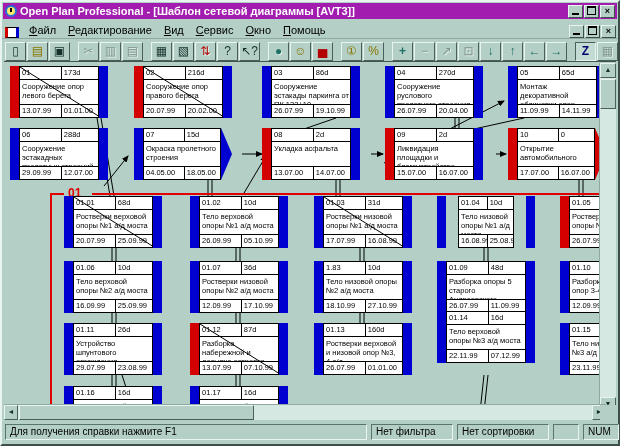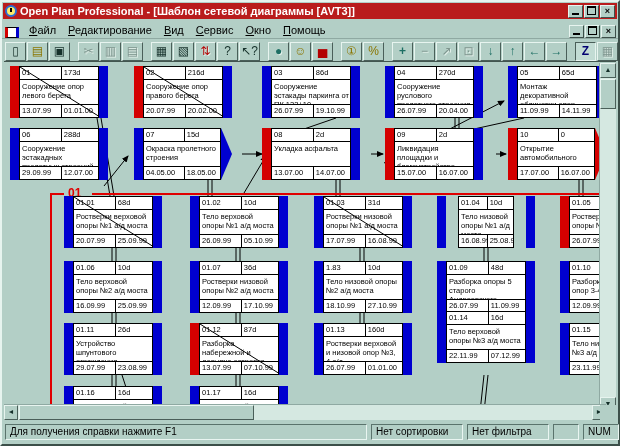--- a/index.html
+++ b/index.html
@@ -1,19 +1,19 @@
 <!DOCTYPE html>
 <html><head>
 <meta charset="utf-8">
 <style>
   html,body{margin:0;padding:0;}
   body{width:620px;height:446px;overflow:hidden;font-family:"Liberation Sans",sans-serif;background:#b3cfc6;}
   .win{position:absolute;inset:0;background:#b3cfc6;border:2px solid;border-color:#e7f4ef #3c4f49 #3c4f49 #e7f4ef;box-sizing:border-box;}
   
-  .titlebar{height:16px;margin:1px;background:#b91c1c;display:flex;align-items:center;padding:0 2px;color:#fff;}
+  .titlebar{height:16px;margin:1px;background:#a21caf;display:flex;align-items:center;padding:0 2px;color:#fff;}
   .app-ico{width:12px;height:12px;border-radius:50%;background:#ffe96a;border:2px solid #2b6fd4;box-sizing:border-box;margin-right:3px;position:relative;flex:0 0 auto;}
   .app-ico::after{content:"";position:absolute;left:3px;top:1px;width:2px;height:4px;background:#000;}
   .title-text{font-size:11px;font-weight:bold;white-space:nowrap;overflow:hidden;flex:1;}
   .winbtns{display:flex;gap:1px;margin-left:4px;}
   .wbtn{width:15px;height:13px;background:#b3cfc6;border:1px solid;border-color:#e7f4ef #3c4f49 #3c4f49 #e7f4ef;box-sizing:border-box;display:flex;align-items:flex-end;justify-content:center;font-size:9px;line-height:9px;color:#000;cursor:default;position:relative;}
   .wbtn.close{align-items:center;font-weight:bold;}
   .minbar{display:block;width:7px;height:2px;background:#000;margin:0 0 2px 0;}
   .rsq{display:block;width:7px;height:6px;border:1px solid #000;border-top-width:2px;margin-bottom:2px;background:#b3cfc6;}
   
   .menubar{height:18px;display:flex;align-items:flex-end;padding:0 2px;border-bottom:1px solid #8fa9a2;}
@@ -779,19 +779,19 @@
     <div class="hscroll">
       <span class="sbtn" style="left:0">◄</span>
       <span class="hthumb"></span>
       <span class="sbtn" style="right:0;left:auto">►</span>
     </div>
     <div class="corner"></div>
   </div>
 
   <div class="statusbar">
     <span class="spanel sp-help">Для получения справки нажмите F1</span>
+    <span class="spanel sp-filter">Нет фильтра</span>
     <span class="spanel sp-sort">Нет сортировки</span>
-    <span class="spanel sp-filter">Нет фильтра</span>
     <span class="spanel sp-blank1"></span>
     <span class="spanel sp-num">NUM</span>
 
   </div>
 </div>
 
 </body></html>

